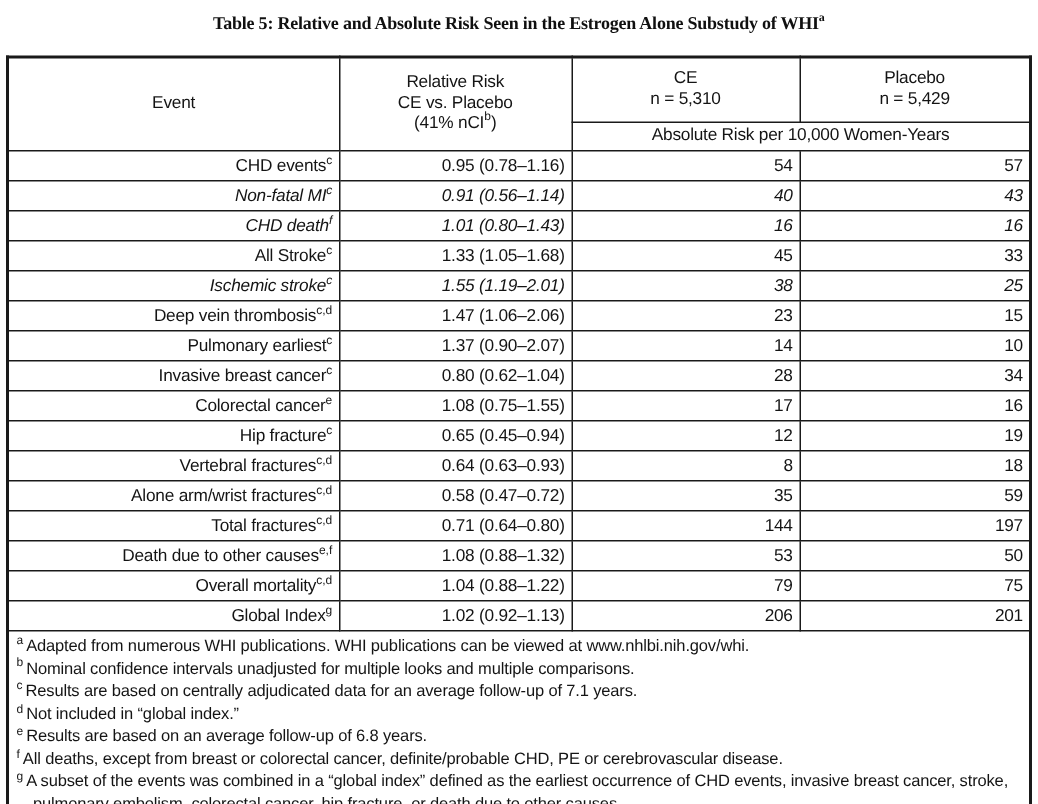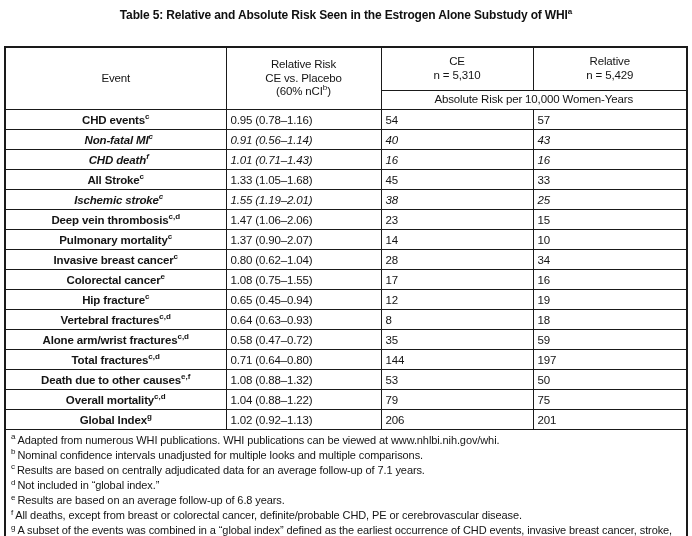--- a/index.html
+++ b/index.html
@@ -4,21 +4,21 @@
 <style>
   html,body{margin:0;padding:0;}
   body{
     width:692px;height:536px;background:#ffffff;color:#141414;
     font-family:"Liberation Sans","DejaVu Sans",sans-serif;
     letter-spacing:-0.15px;
     overflow:hidden;
   }
   .title{
     text-align:center;font-weight:bold;font-size:12px;
-    padding-top:8px;margin-bottom:24px;color:#101010;
+    padding-top:8px;margin-bottom:14px;color:#101010;font-family:Liberation Serif, serif;
   }
   .title sup{font-size:8px;letter-spacing:0;}
   table.risk{
     border-collapse:collapse;table-layout:fixed;
     margin:0 auto;width:682px;
     border:2px solid #1a1a1a;
   }
   table.risk col.c-event{width:221px;}
   table.risk col.c-rr{width:155px;}
   table.risk col.c-ce{width:152px;}
@@ -27,22 +27,22 @@
     border:1px solid #1a1a1a;
     font-size:11.5px;font-weight:normal;
     padding:1px 4px;vertical-align:middle;
     color:#141414;
   }
   thead th{text-align:center;line-height:1.18;padding:2px 3px;}
   thead tr.h1 th{height:38px;}
   thead tr.h2 th{height:14px;}
   sup{font-size:8px;line-height:0;letter-spacing:0;}
   tbody td{height:17px;}
-  tbody td.ev{text-align:center;padding-left:4px;font-weight:bold;}
-  tbody td.num{text-align:left;}
+  tbody td.ev{text-align:right;padding-left:4px;}
+  tbody td.num{text-align:right;}
   tbody tr.sub td{font-style:italic;}
   tbody tr.sub td.ev{padding-left:10px;}
   td.footnotes{
     font-size:11px;line-height:1.37;padding:3px 5px 4px 5px;
     letter-spacing:-0.1px;
   }
   .fn{padding-left:11px;text-indent:-11px;}
   .fn sup{margin-right:2px;}
 </style>
 </head>
@@ -56,28 +56,28 @@
       <col class="c-rr">
       <col class="c-ce">
       <col class="c-pl">
   </colgroup>
   <thead>
     <tr class="h1">
       <th rowspan="2">Event</th>
       <th rowspan="2">
         <span>Relative Risk</span><br>
         <span>CE vs. Placebo</span><br>
-        <span><span>(60% nCI</span><sup>b</sup><span>)</span></span>
+        <span><span>(41% nCI</span><sup>b</sup><span>)</span></span>
       </th>
       <th>
         <span>CE</span><br>
         <span>n = 5,310</span>
       </th>
       <th>
-        <span>Relative</span><br>
+        <span>Placebo</span><br>
         <span>n = 5,429</span>
       </th>
     </tr>
     <tr class="h2">
       <th colspan="2">Absolute Risk per 10,000 Women-Years</th>
     </tr>
   </thead>
   <tbody>
       <tr>
     <td class="ev"><span>CHD events</span><sup>c</sup></td>
@@ -86,21 +86,21 @@
     <td class="num">57</td>
   </tr>
       <tr class="sub">
     <td class="ev"><span>Non-fatal MI</span><sup>c</sup></td>
     <td class="num">0.91 (0.56–1.14)</td>
     <td class="num">40</td>
     <td class="num">43</td>
   </tr>
       <tr class="sub">
     <td class="ev"><span>CHD death</span><sup>f</sup></td>
-    <td class="num">1.01 (0.71–1.43)</td>
+    <td class="num">1.01 (0.80–1.43)</td>
     <td class="num">16</td>
     <td class="num">16</td>
   </tr>
       <tr>
     <td class="ev"><span>All Stroke</span><sup>c</sup></td>
     <td class="num">1.33 (1.05–1.68)</td>
     <td class="num">45</td>
     <td class="num">33</td>
   </tr>
       <tr class="sub">
@@ -109,21 +109,21 @@
     <td class="num">38</td>
     <td class="num">25</td>
   </tr>
       <tr>
     <td class="ev"><span>Deep vein thrombosis</span><sup>c,d</sup></td>
     <td class="num">1.47 (1.06–2.06)</td>
     <td class="num">23</td>
     <td class="num">15</td>
   </tr>
       <tr>
-    <td class="ev"><span>Pulmonary mortality</span><sup>c</sup></td>
+    <td class="ev"><span>Pulmonary earliest</span><sup>c</sup></td>
     <td class="num">1.37 (0.90–2.07)</td>
     <td class="num">14</td>
     <td class="num">10</td>
   </tr>
       <tr>
     <td class="ev"><span>Invasive breast cancer</span><sup>c</sup></td>
     <td class="num">0.80 (0.62–1.04)</td>
     <td class="num">28</td>
     <td class="num">34</td>
   </tr>

